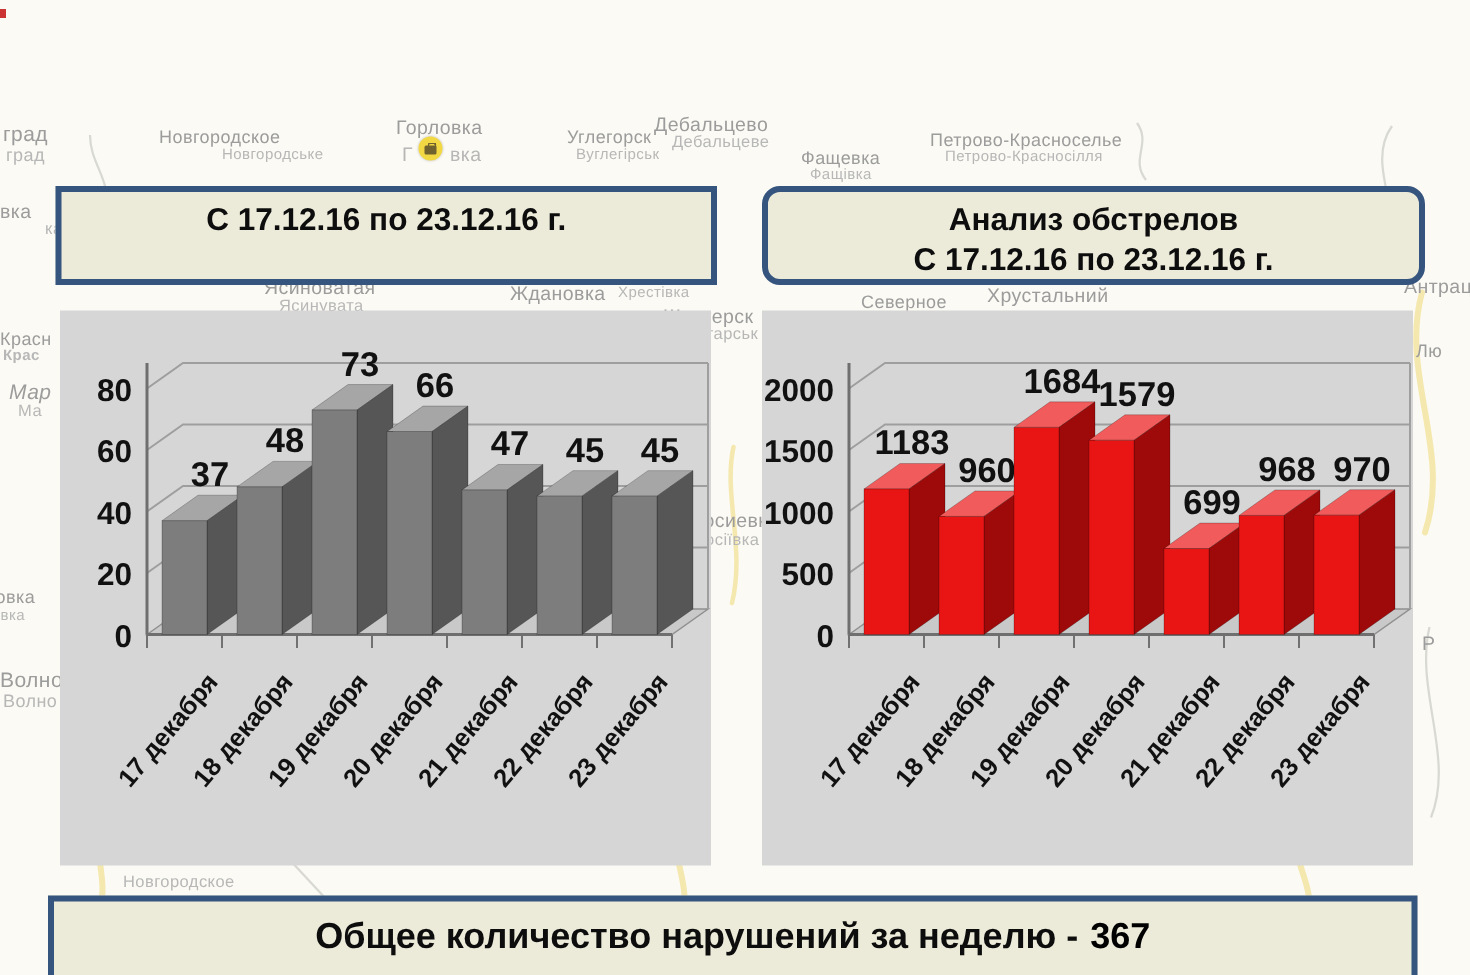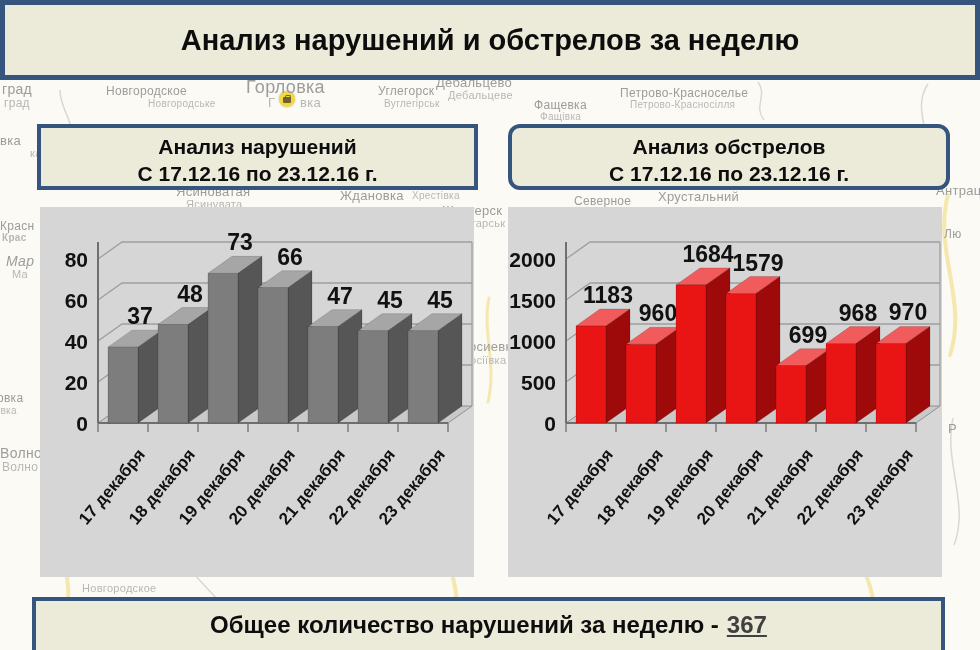--- a/index.html
+++ b/index.html
@@ -33,21 +33,21 @@
     box-sizing:border-box;text-align:center;color:#0d0d0d;
   }
   #title-banner{left:0;top:0;width:980px;height:80px;}
   #title-banner .t{font-size:29px;font-weight:700;line-height:70px;}
   .chart-header{border-width:4px;padding-top:5px;}
   #header-left{left:37px;top:124px;width:441px;height:66px;}
   #header-right{left:508px;top:124px;width:442px;height:66px;border-radius:12px;}
   .chart-header .h1,.chart-header .h2{font-size:21px;font-weight:700;line-height:27px;}
   #footer-banner{left:32px;top:597px;width:913px;height:60px;border-width:4px;}
   #footer-banner .t{font-size:24px;font-weight:700;line-height:48px;}
-  #footer-value{color:#404040;margin-left:8px;text-decoration:underline;}
+  #footer-value{color:#000000;margin-left:8px;}
   
   .chart-panel{position:absolute;width:434px;height:370px;background:#d6d6d6;}
   #panel-left{left:40px;top:207px;}
   #panel-right{left:508px;top:207px;}
   .chart-panel svg{display:block;}
   .chart-panel svg text{font-family:"Liberation Sans",sans-serif;fill:#111;}
   .ytick{font-size:21px;font-weight:700;}
   .vlabel{font-size:23px;font-weight:700;}
   .xlabel{font-size:17px;font-weight:700;}
 </style>
@@ -74,21 +74,21 @@
       </g>
     </svg>
     <div id="poi-icon">
         <div class="case"></div>
       </div>
     <div id="red-speck"></div>
   <span class="maplabel" style="left: 2px; top: 82px; font-size: 14px;">град</span>
       <span class="maplabel sub" style="left: 4px; top: 97px; font-size: 12px;">град</span>
       <span class="maplabel" style="left: 106px; top: 85px; font-size: 12px;">Новгородское</span>
       <span class="maplabel sub" style="left: 112px; top: 99px; font-size: 10px; padding-left: 36px;">Новгородське</span>
-      <span class="maplabel" style="left: 246px; top: 78px; font-size: 18px;">Горловка</span>
+      <span class="maplabel" style="left: 264px; top: 78px; font-size: 13px;">Горловка</span>
       <span class="maplabel sub" style="left: 268px; top: 96px; font-size: 13px;">Г</span>
       <span class="maplabel sub" style="left: 300px; top: 96px; font-size: 13px;">вка</span>
       <span class="maplabel" style="left: 436px; top: 76px; font-size: 13px;">Дебальцево</span>
       <span class="maplabel sub" style="left: 448px; top: 90px; font-size: 11px;">Дебальцеве</span>
       <span class="maplabel" style="left: 378px; top: 85px; font-size: 12px;">Углегорск</span>
       <span class="maplabel sub" style="left: 384px; top: 99px; font-size: 10px;">Вуглегірськ</span>
       <span class="maplabel" style="left: 534px; top: 99px; font-size: 12px;">Фащевка</span>
       <span class="maplabel sub" style="left: 540px; top: 112px; font-size: 10px;">Фащівка</span>
       <span class="maplabel" style="left: 620px; top: 87px; font-size: 12px;">Петрово-Красноселье</span>
       <span class="maplabel sub" style="left: 630px; top: 100px; font-size: 10px;">Петрово-Красносілля</span>
@@ -111,26 +111,22 @@
       <span class="maplabel" style="left: 436px; top: 340px; font-size: 13px;">Амвросиевка</span>
       <span class="maplabel sub" style="left: 442px; top: 355px; font-size: 11px;">Амвросіївка</span>
       <span class="maplabel" style="left: -10px; top: 392px; font-size: 12px;">ровка</span>
       <span class="maplabel sub" style="left: -8px; top: 406px; font-size: 10px;">рівка</span>
       <span class="maplabel" style="left: 0px; top: 446px; font-size: 14px;">Волно</span>
       <span class="maplabel sub" style="left: 2px; top: 461px; font-size: 12px;">Волно</span>
       <span class="maplabel" style="left: 948px; top: 422px; font-size: 13px;">Р</span>
       <span class="maplabel sub" style="left: 82px; top: 583px; font-size: 11px;">Новгородское</span>
     </div>
 
-  <div id="title-banner" class="banner">
-    <div class="t">Анализ нарушений и обстрелов за неделю</div>
-  </div>
 
   <div id="header-left" class="banner chart-header">
-    <div class="h1">Анализ нарушений</div>
     <div class="h2">С 17.12.16 по 23.12.16 г.</div>
   </div>
   <div id="header-right" class="banner chart-header">
     <div class="h1">Анализ обстрелов</div>
     <div class="h2">С 17.12.16 по 23.12.16 г.</div>
   </div>
 
   <div id="panel-left" class="chart-panel">
       <svg viewBox="0 0 434 370" width="434" height="370">
         <polygon points="58,216 82,199 432,199 408,216" fill="#c9c9c9" stroke="#909090" stroke-width="1"></polygon>

